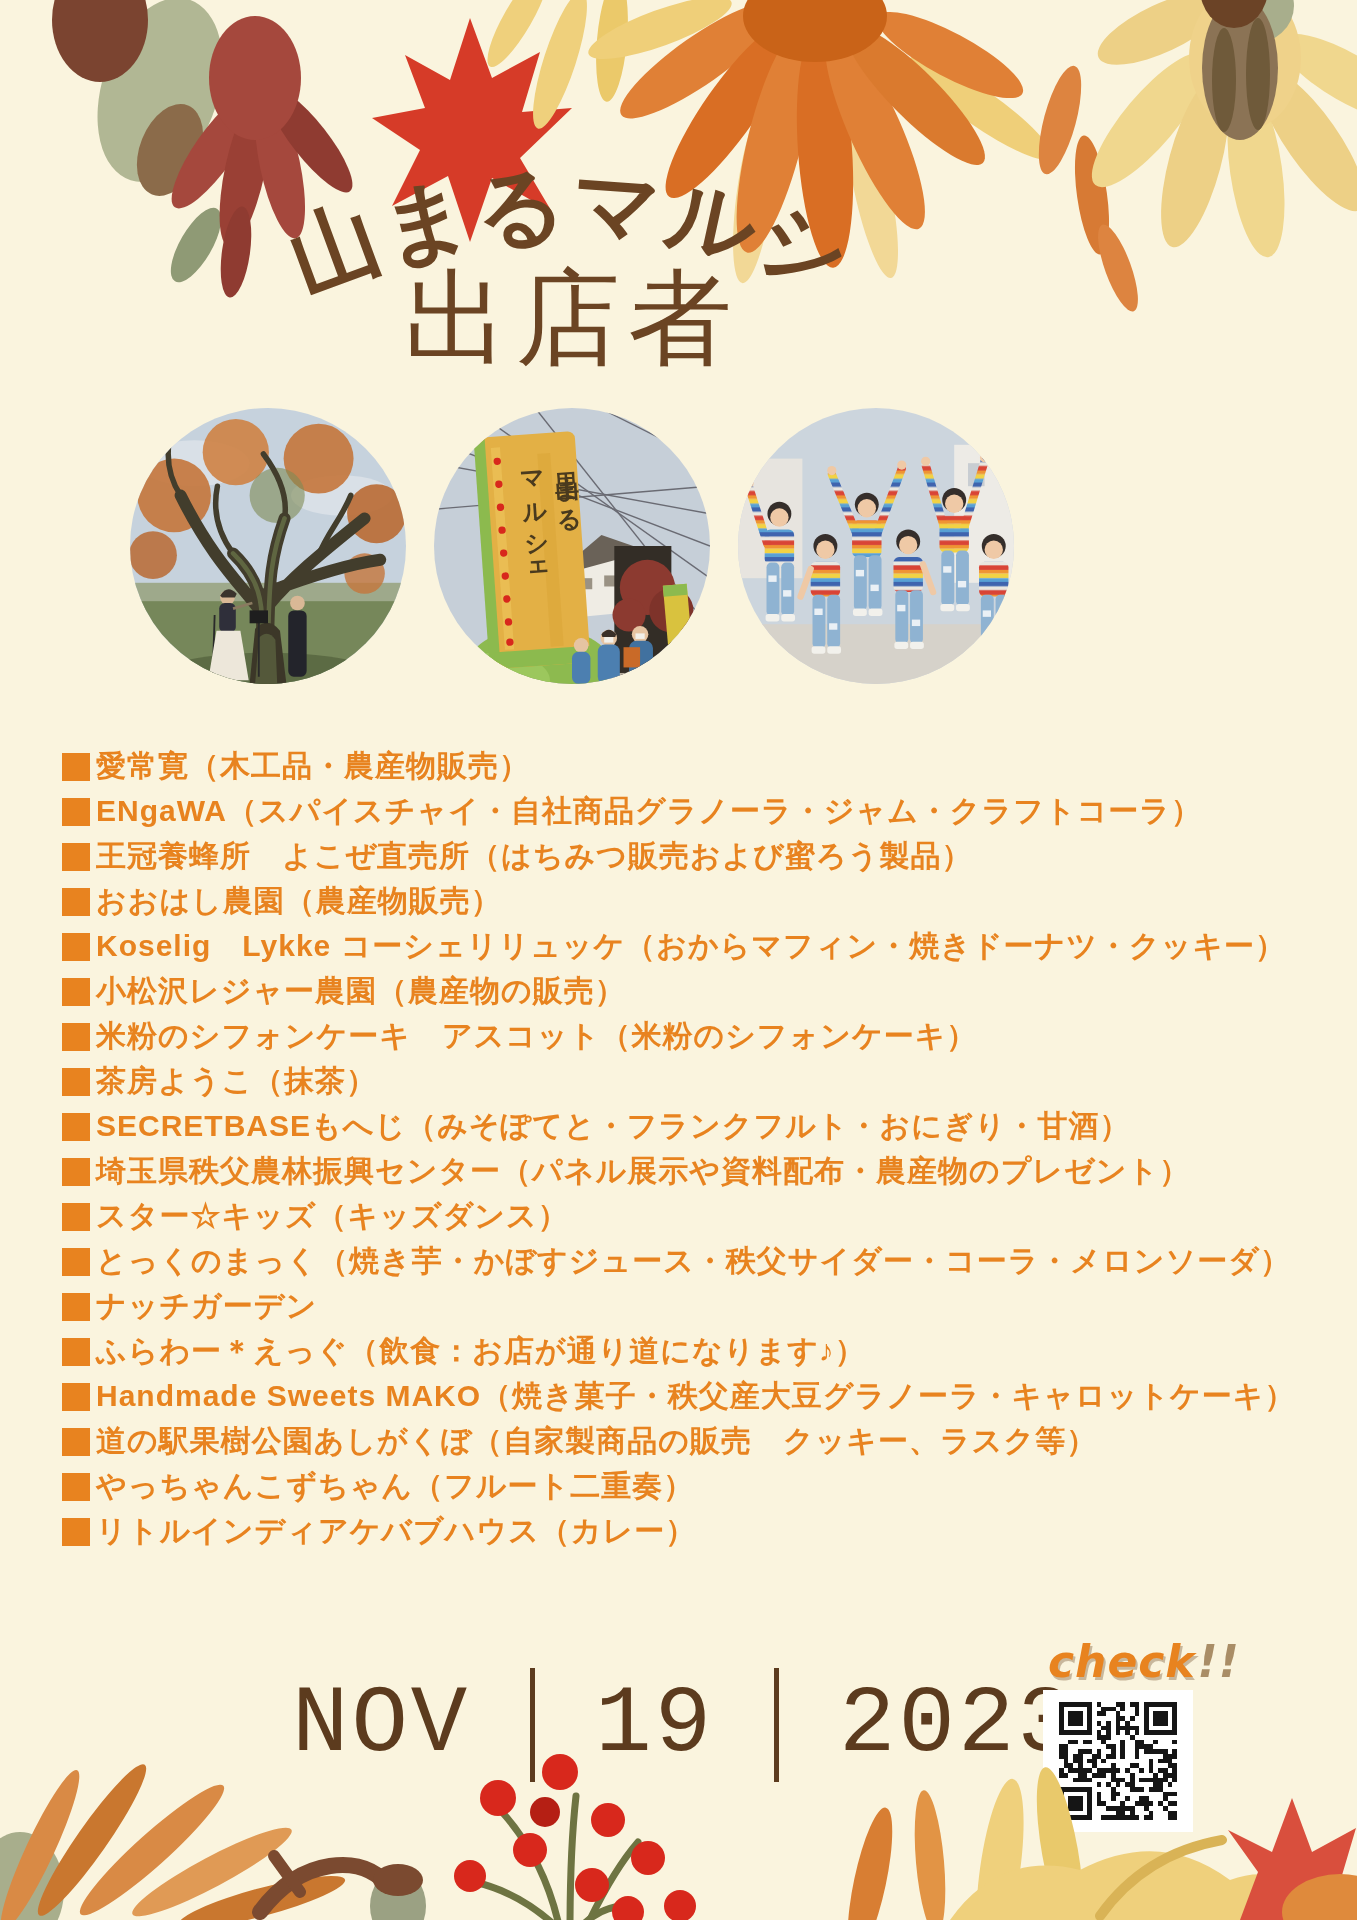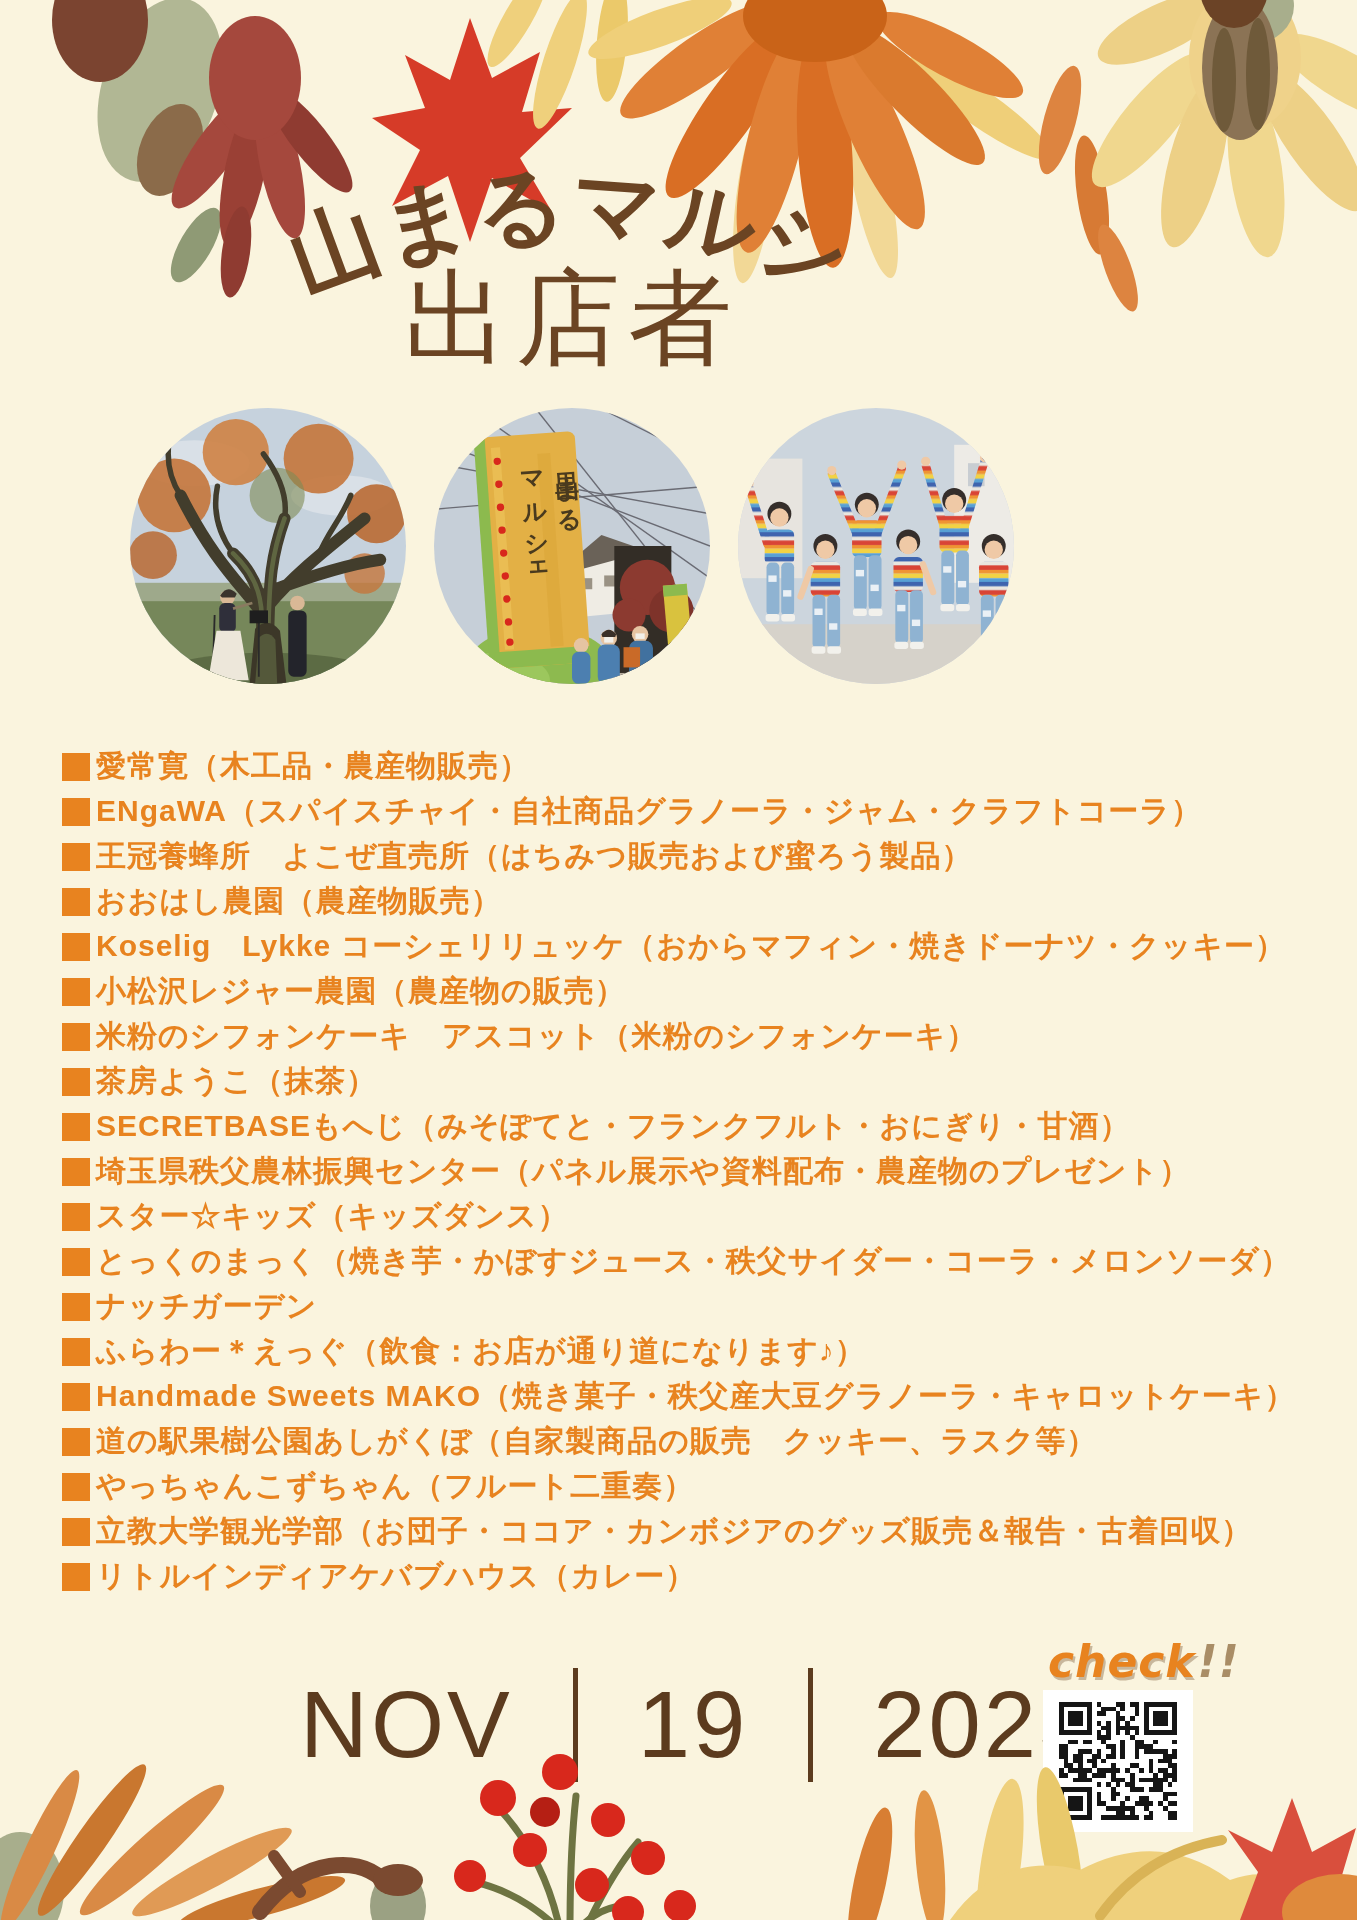--- a/index.html
+++ b/index.html
@@ -19,22 +19,22 @@
   .banner-text{position:absolute;top:46px;left:84px;writing-mode:vertical-rl;
                font-weight:800;font-size:24px;color:#4A3A1E;letter-spacing:4px;
                transform:rotate(-4deg);line-height:34px;}
   .banner-text span{display:block;}
 
   .vendors{position:absolute;top:744px;left:62px;width:1260px;list-style:none;margin:0;padding:0;}
   .vendor-item{display:flex;align-items:center;height:45px;color:var(--accent,#E8831F);
                font-size:30px;font-weight:700;letter-spacing:1px;white-space:nowrap;}
   .bullet{flex:0 0 auto;width:28px;height:28px;background:var(--accent,#E8831F);margin-right:6px;}
 
-  .date-row{position:absolute;top:1668px;left:300px;display:flex;align-items:center;
-            color:var(--date,#5C3B1E);font-family:Liberation Sans, sans-serif;text-align:right;}
+  .date-row{position:absolute;top:1668px;left:292px;display:flex;align-items:center;
+            color:var(--date,#5C3B1E);font-family:Liberation Mono, monospace;text-align:right;}
   .date-part{font-size:94px;line-height:1;letter-spacing:3px;}
   .date-sep{width:5px;height:114px;background:var(--date,#5C3B1E);margin:0 60px;}
 
   .check-label{position:absolute;left:1048px;top:1636px;font-style:italic;font-weight:800;
                font-size:44px;font-family:"DejaVu Sans",sans-serif;color:var(--accent,#E8831F);
                text-shadow:2px 3px 0 rgba(107,68,35,.35);letter-spacing:1px;}
   .check-label .bang{color:#A98D66;text-shadow:none;margin-left:2px;}
   .qr-box{position:absolute;left:1043px;top:1690px;width:150px;height:142px;background:#ffffff;
           display:flex;align-items:center;justify-content:center;}
   #qr-svg{width:118px;height:118px;shape-rendering:crispEdges;}
@@ -393,24 +393,20 @@
       <li class="vendor-item">
         <span class="bullet"></span>
         <span class="vendor-text">道の駅果樹公園あしがくぼ（自家製商品の販売　クッキー、ラスク等）</span>
       </li>
 
       <li class="vendor-item">
         <span class="bullet"></span>
         <span class="vendor-text">やっちゃんこずちゃん（フルート二重奏）</span>
       </li>
 
-      <li class="vendor-item">
-        <span class="bullet"></span>
-        <span class="vendor-text">立教大学観光学部（お団子・ココア・カンボジアのグッズ販売＆報告・古着回収）</span>
-      </li>
 
       <li class="vendor-item">
         <span class="bullet"></span>
         <span class="vendor-text">リトルインディアケバブハウス（カレー）</span>
       </li>
     </ul>
 
   <div class="date-row">
     <span class="date-part">NOV</span>
     <span class="date-sep"></span>

